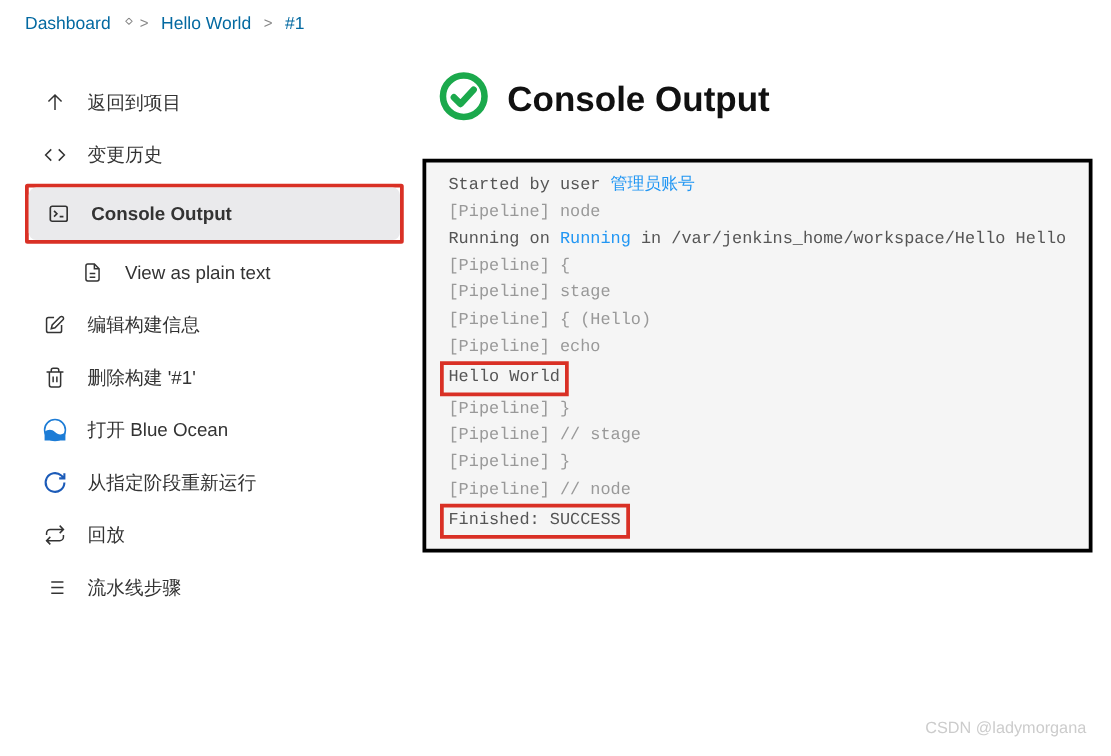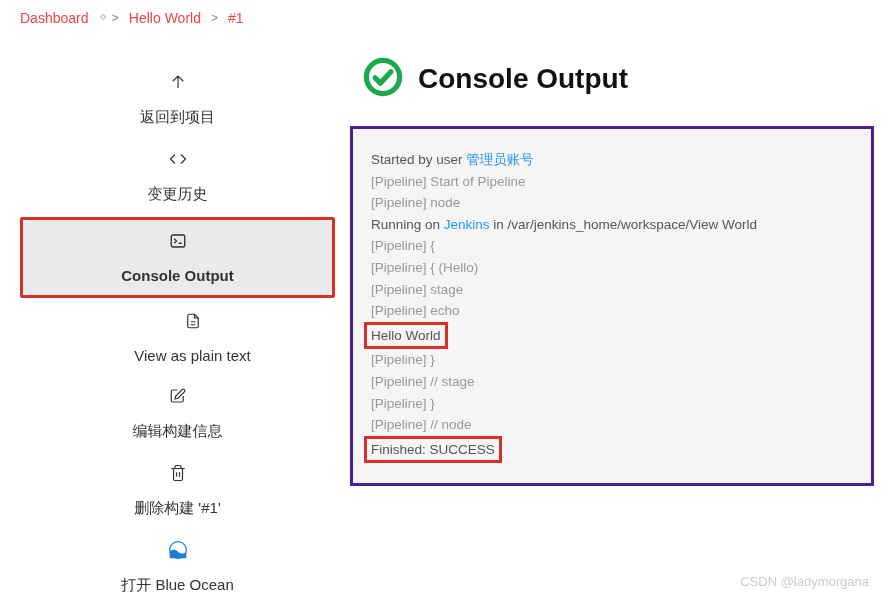--- a/index.html
+++ b/index.html
@@ -12,37 +12,36 @@
       overflow: hidden;
     }
     .breadcrumb {
       padding: 10px 20px;
       font-size: 14px;
       color: #333;
       display: flex;
       align-items: center;
       gap: 10px;
     }
-    .breadcrumb-item { color: #ef4444; }
+    .breadcrumb-item { color: #0369a1; }
     .breadcrumb-sep { color: #888; font-size: 12px; }
     .main-layout { display: flex; }
     .sidebar {
       width: 345px;
       padding: 25px 10px 10px 20px;
     }
     .sidebar-item {
       display: flex;
       align-items: center;
       gap: 16px;
       padding: 11px 14px;
       font-size: 15px;
       color: #333;
       border-radius: 6px;
       cursor: pointer;
-      flex-direction: column;
     }
     .sidebar-item.active {
       background: #eaeaec;
       font-weight: 700;
     }
     .sidebar-item.sub {
       padding-left: 44px;
       align-items: center;
     }
     .sidebar-icon {
@@ -69,23 +68,23 @@
       margin-bottom: 24px;
       margin-left: 12px;
     }
     .page-title {
       font-size: 28px;
       font-weight: 700;
       color: #111;
     }
     .console-panel {
       background: #f5f5f5;
-      border: 3px solid #4c1d95;
-      padding: 20px 18px;
-      font-family: Liberation Sans, sans-serif;
+      border: 3px solid #000000;
+      padding: 8px 18px;
+      font-family: Liberation Mono, monospace;
       font-size: 13.5px;
       line-height: 1.6;
       color: #999;
       position: relative;
     }
     .console-line { white-space: pre; }
     .console-line.dark { color: #555; }
     .console-link { color: #2196f3; }
     .inner-highlight {
       border: 3px solid #d93025;
@@ -226,26 +225,25 @@
         <svg width="42" height="42" viewBox="0 0 24 24" fill="none">
             <circle cx="12" cy="12" r="9.5" stroke="#1ba94c" stroke-width="3"></circle>
             <path d="M7.5 12.5l3 3 6-6.5" stroke="#1ba94c" stroke-width="3" stroke-linecap="round" stroke-linejoin="round"></path>
           </svg>
       </span>
       <h1 class="page-title">Console Output</h1>
     </div>
 
     <div class="console-panel">
       <div class="console-line dark"><span>Started by user </span><span class="console-link">管理员账号</span></div>
-      <div class="console-line">[Pipeline] Start of Pipeline</div>
       <div class="console-line">[Pipeline] node</div>
-      <div class="console-line dark"><span>Running on </span><span class="console-link">Jenkins</span><span> in /var/jenkins_home/workspace/View World</span></div>
+      <div class="console-line dark"><span>Running on </span><span class="console-link">Running</span><span> in /var/jenkins_home/workspace/Hello Hello</span></div>
       <div class="console-line">[Pipeline] {</div>
+      <div class="console-line">[Pipeline] stage</div>
       <div class="console-line">[Pipeline] { (Hello)</div>
-      <div class="console-line">[Pipeline] stage</div>
       <div class="console-line">[Pipeline] echo</div>
       <div class="console-line dark"><span class="inner-highlight">Hello World</span></div>
       <div class="console-line">[Pipeline] }</div>
       <div class="console-line">[Pipeline] // stage</div>
       <div class="console-line">[Pipeline] }</div>
       <div class="console-line">[Pipeline] // node</div>
       <div class="console-line dark"><span class="inner-highlight">Finished: SUCCESS</span></div>
     </div>
   </div>
 </div>

